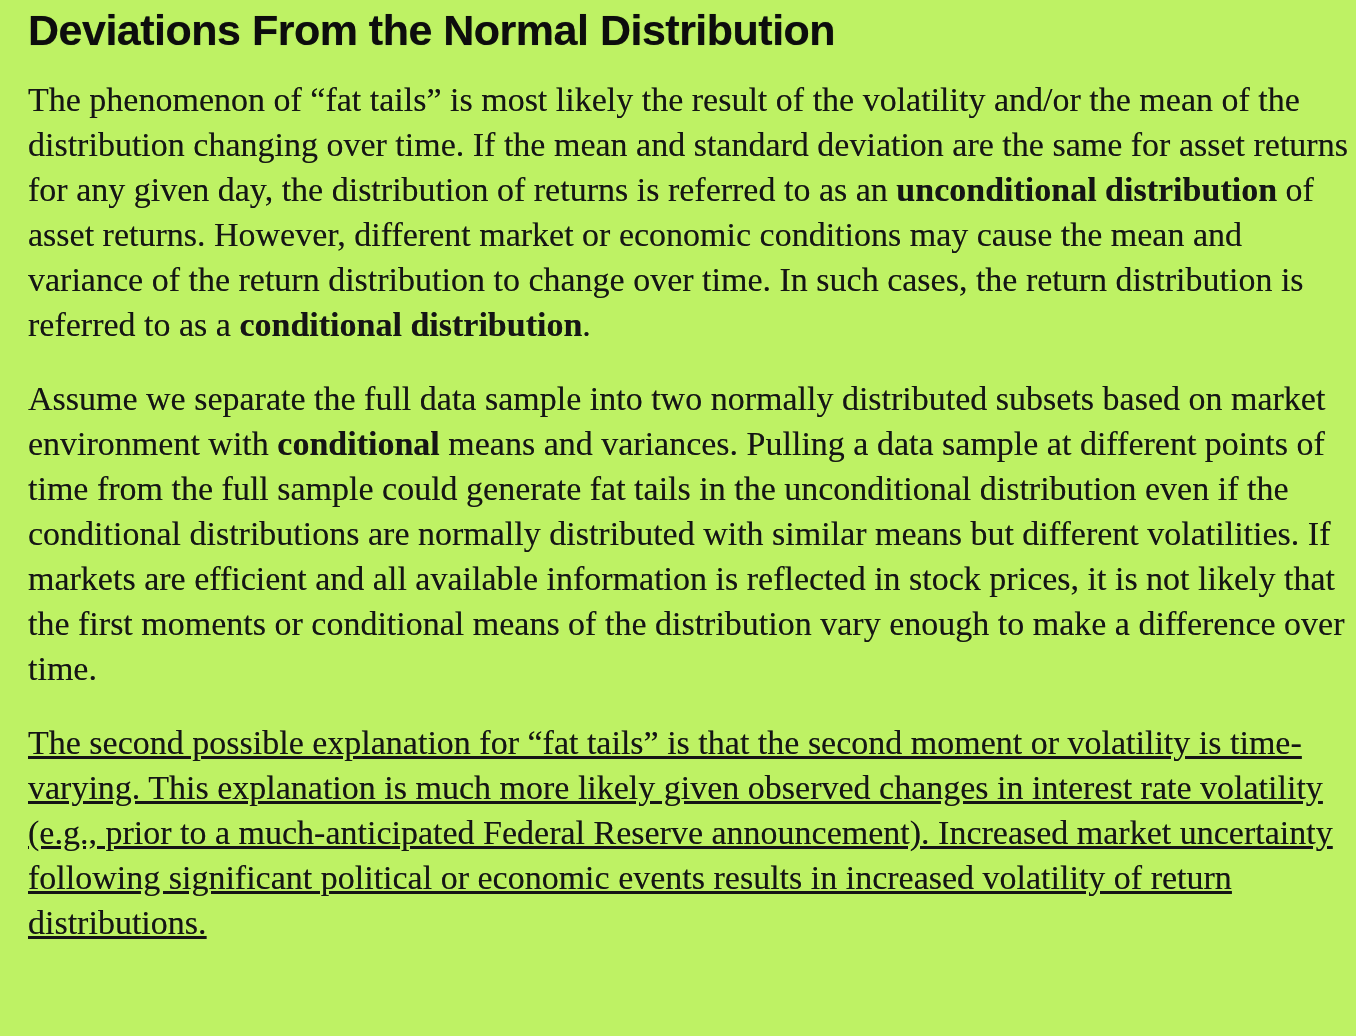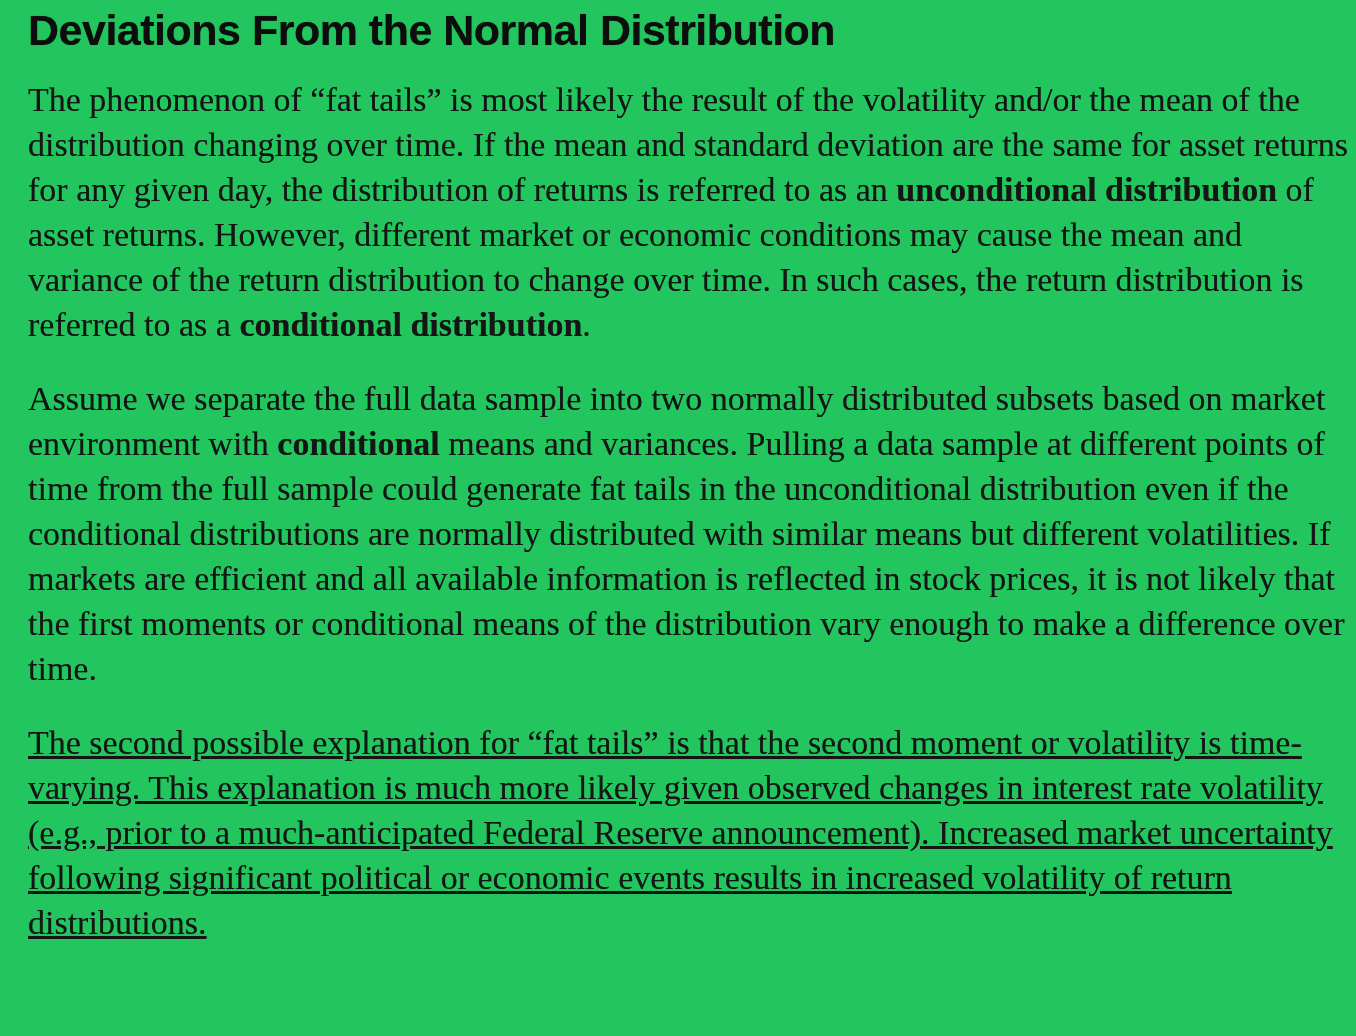--- a/index.html
+++ b/index.html
@@ -4,21 +4,21 @@
 <style>
   html, body {
     margin: 0;
     padding: 0;
     background: #ffffff;
   }
   .page {
     width: 1356px;
     height: 1036px;
     box-sizing: border-box;
-    background: #22c55e;
+    background: #bef264;
     color: #121212;
     padding: 6px 8px 12px 28px;
     overflow: hidden;
   }
   .page-title {
     font-family: "Liberation Sans", "DejaVu Sans", sans-serif;
     font-weight: 700;
     font-size: 43px;
     line-height: 1.15;
     letter-spacing: -0.5px;

